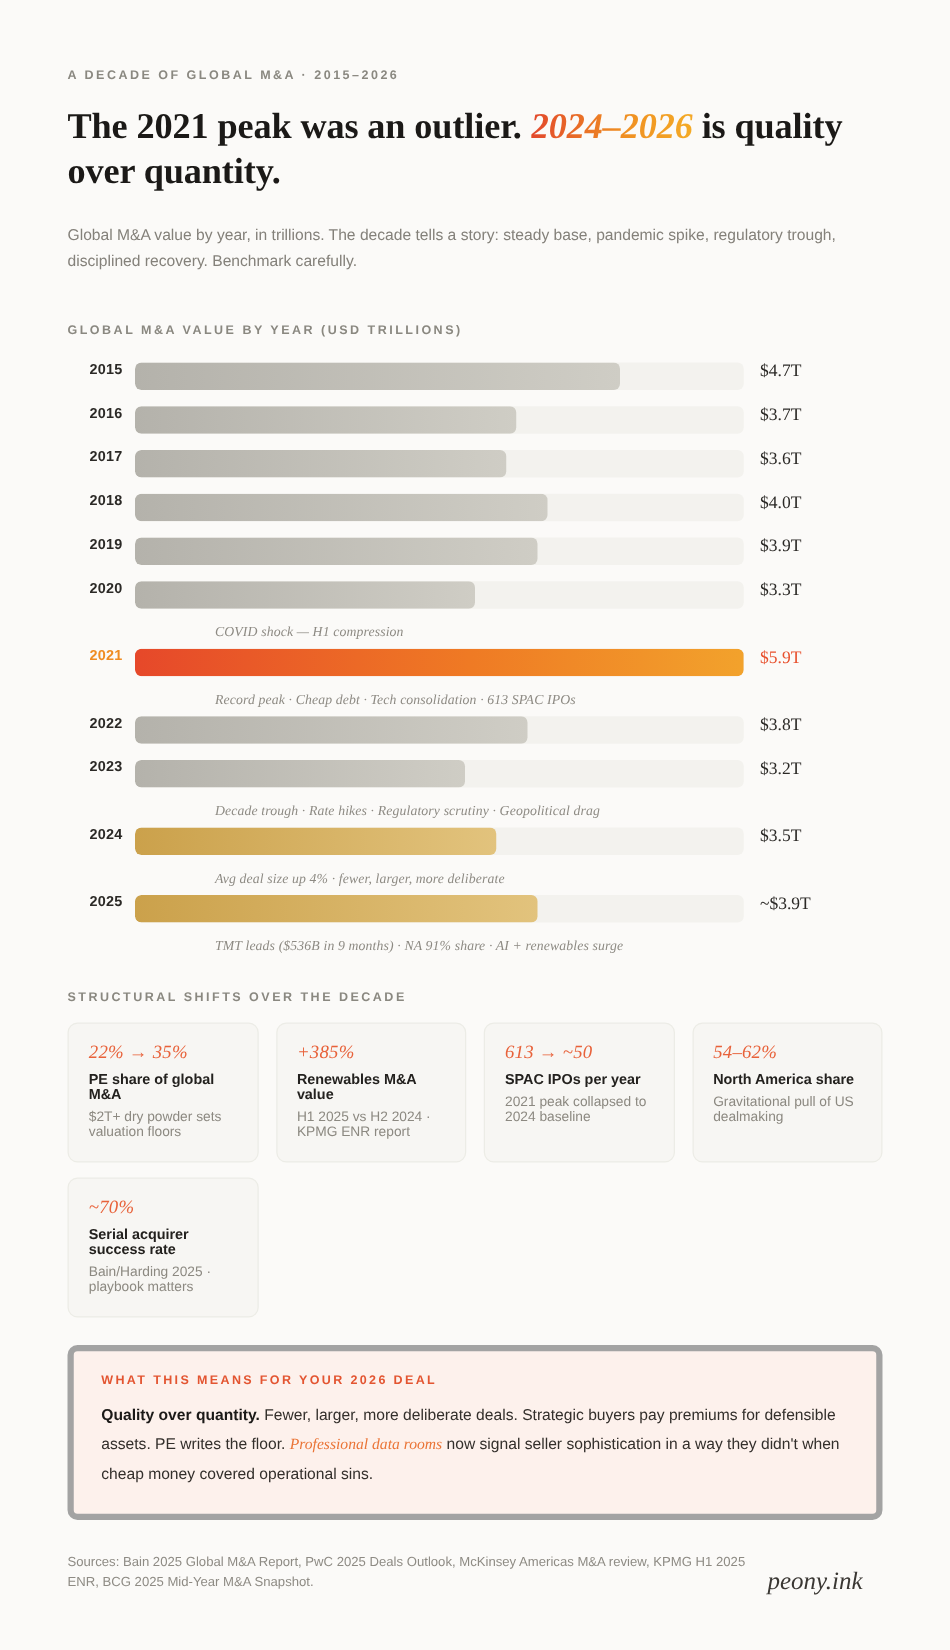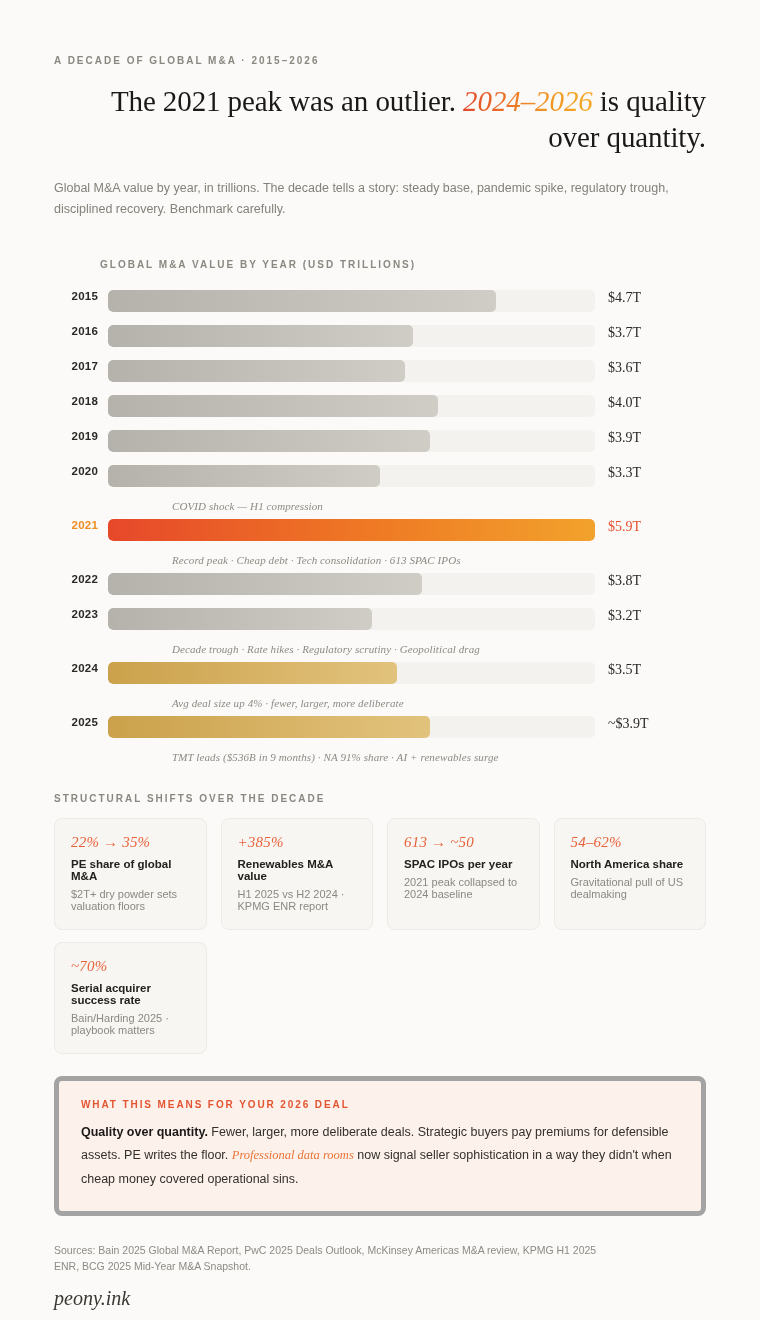--- a/index.html
+++ b/index.html
@@ -30,45 +30,44 @@
     letter-spacing: 2.0px;
     color: #8a8880;
     text-transform: uppercase;
   }
 
   
   .headline {
     font-family: "Liberation Serif", serif;
     font-size: 29px;
     line-height: 1.25;
-    font-weight: normal;
+    font-weight: bold;
     color: #1b1917;
     margin-top: 17px;
     letter-spacing: -0.1px;
-    text-align: right;
   }
   .headline .accent {
     font-style: italic;
     background: linear-gradient(90deg, #e2482c 0%, #ef8d22 55%, #f4ab26 100%);
     -webkit-background-clip: text;
     background-clip: text;
     color: transparent;
     -webkit-text-fill-color: transparent;
   }
 
   .deck {
     margin-top: 22px;
     font-size: 12.5px;
     line-height: 1.75;
     color: #84817a;
     max-width: 648px;
   }
 
   
-  .chart-head { margin-top: 38px; margin-left: 46px; }
+  .chart-head { margin-top: 38px; }
   .chart { margin-top: 20px; }
 
   .bar-row {
     display: flex;
     align-items: flex-start;
     height: 30px;
     margin-bottom: 5px;
   }
   .bar-row .year {
     width: 54px;
@@ -181,21 +180,20 @@
     font-family: "Liberation Serif", serif;
     font-style: italic;
     color: #ea7436;
   }
 
   
   .footer {
     margin-top: 26px;
     display: flex;
     align-items: flex-start;
-    flex-direction: column;
   }
   .sources {
     font-size: 10.5px;
     line-height: 1.6;
     color: #8e8b84;
     max-width: 560px;
   }
   .brand {
     font-family: "Liberation Serif", serif;
     font-style: italic;

